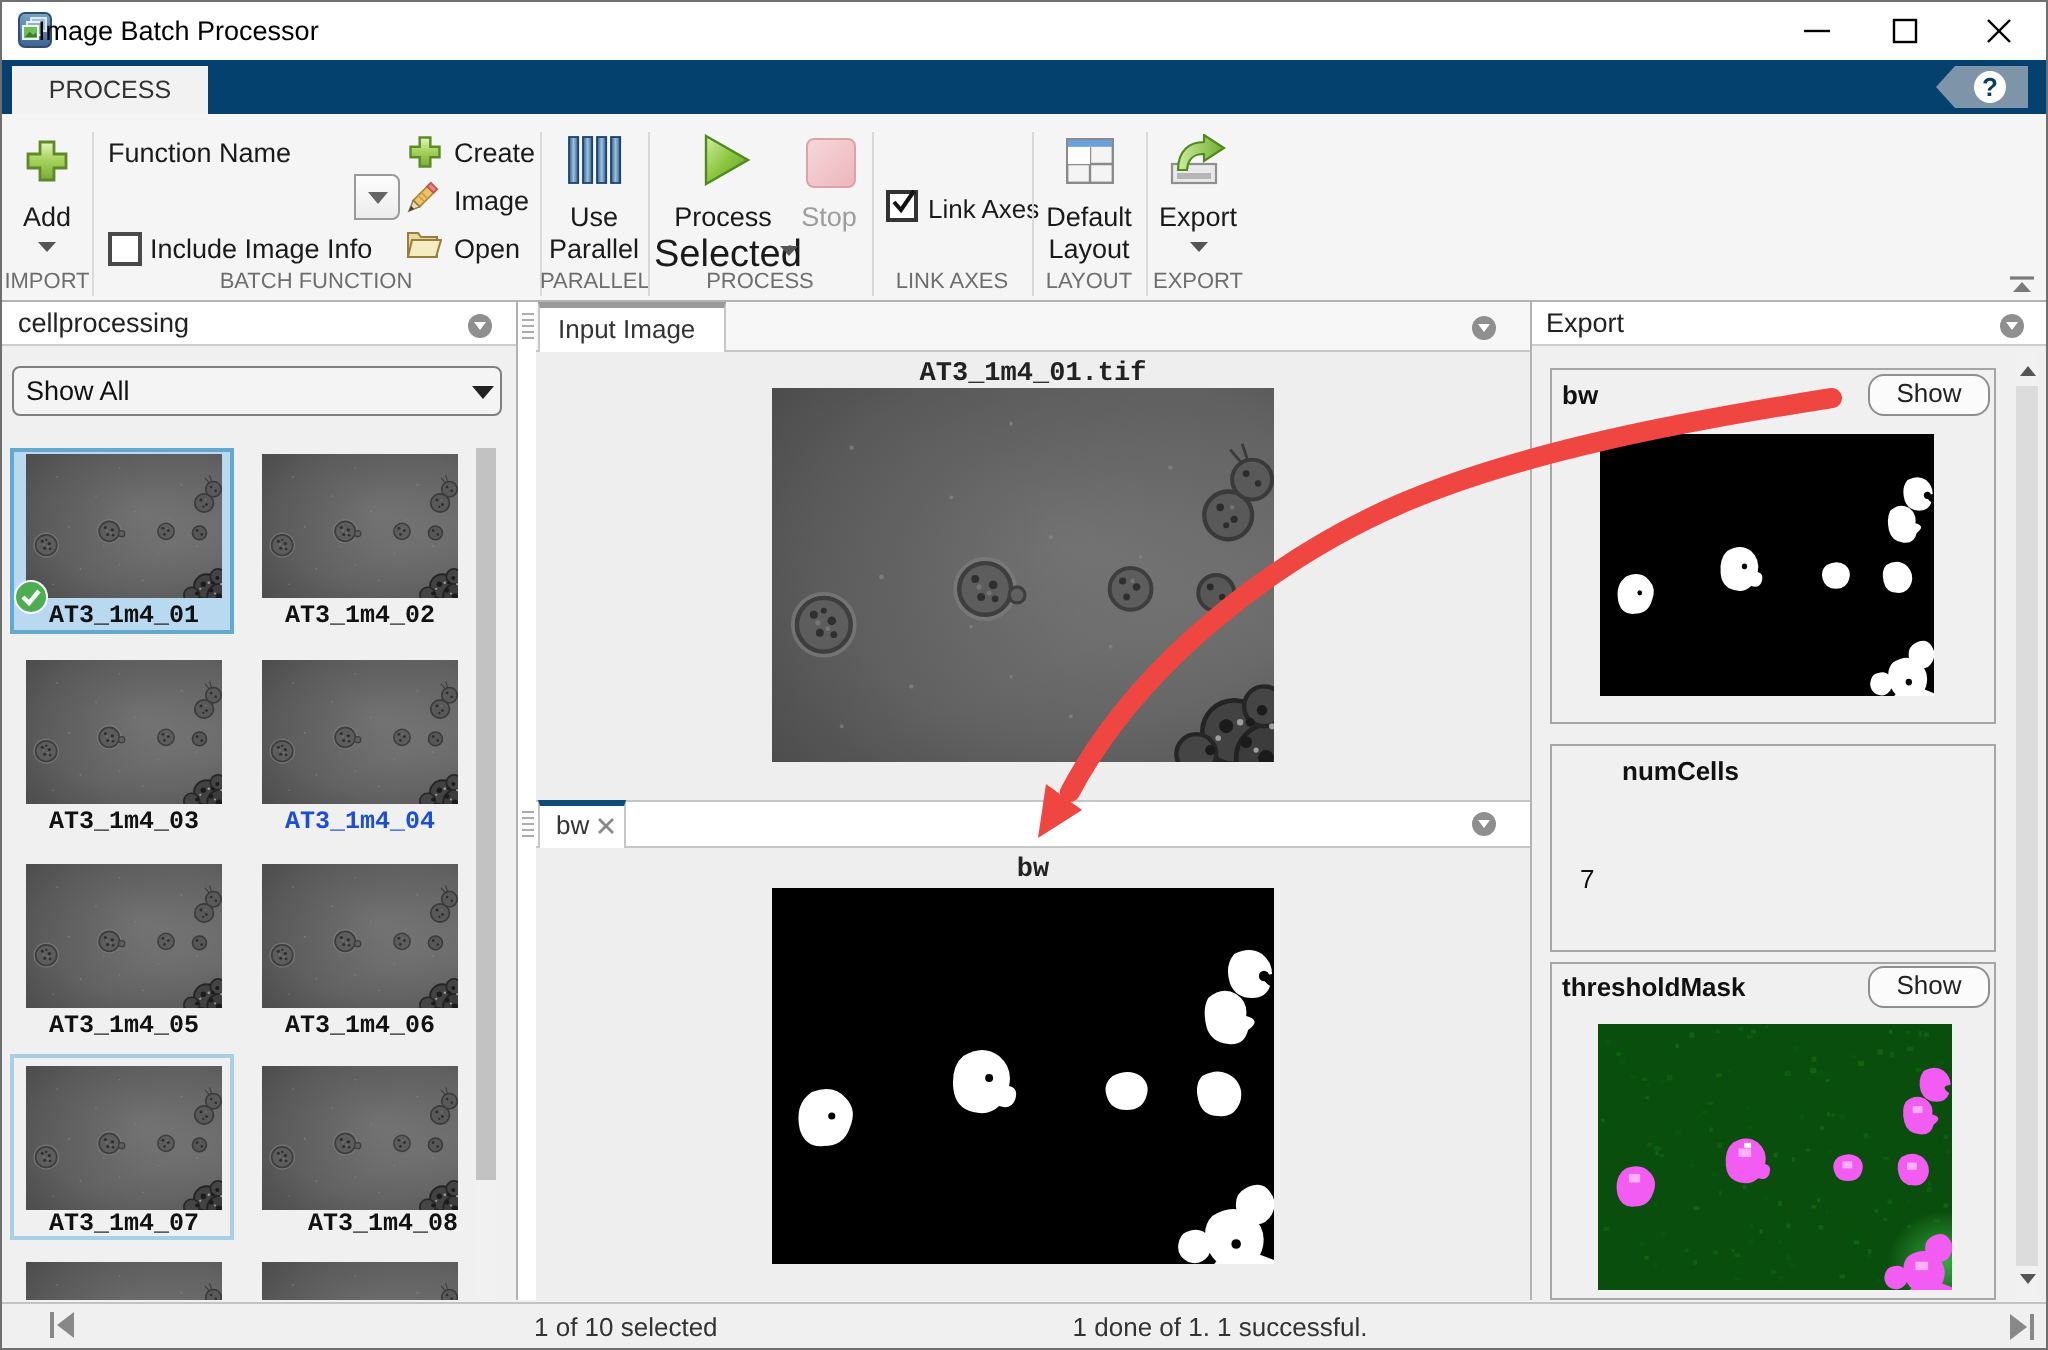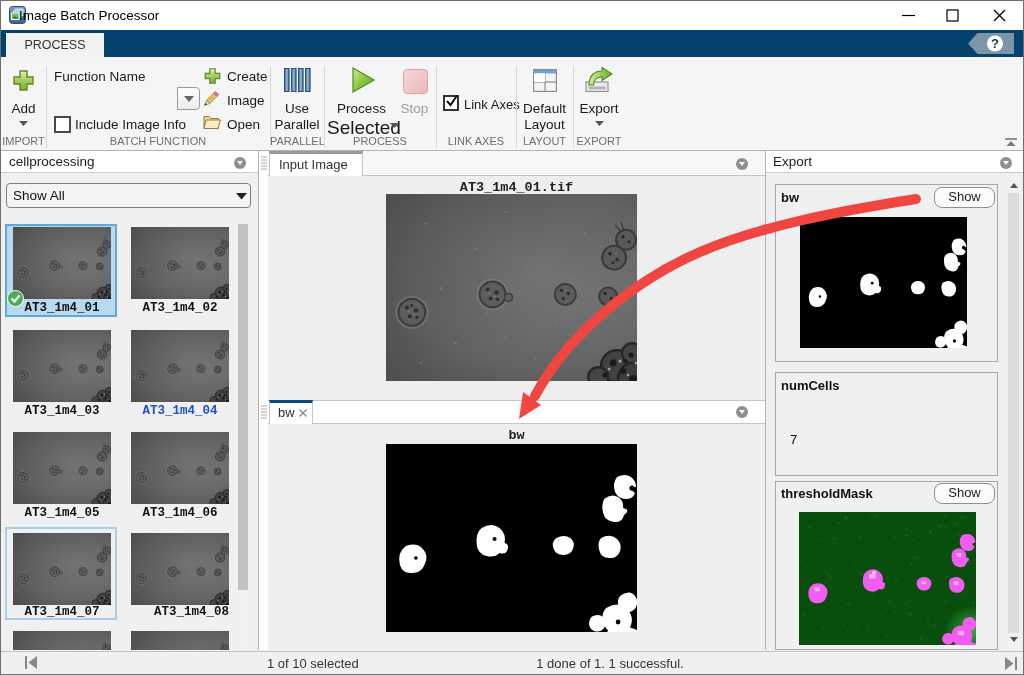--- a/index.html
+++ b/index.html
@@ -670,21 +670,21 @@
   </svg>
 
 <div class="card" style="left:775px;top:184px;width:221px;height:176px;"></div>
 <div class="abs" style="left:781px;top:190px;font-size:13px;font-weight:bold;color:#111;">bw</div>
 <div class="showbtn" style="left:934px;top:187px;">Show</div>
 <svg class="abs" style="left:800px;top:217px;" width="167" height="131" viewBox="0 0 252 188" preserveAspectRatio="none">
     <use href="#scene-bw"></use>
   </svg>
 
 <div class="card" style="left:775px;top:372px;width:221px;height:102px;"></div>
-<div class="abs" style="left:781px;top:378px;font-size:13px;font-weight:bold;color:#111;">numCells</div>
+<div class="abs" style="left:811px;top:378px;font-size:13px;font-weight:bold;color:#111;">numCells</div>
 <div class="abs" style="left:790px;top:432px;font-size:13px;color:#111;">7</div>
 
 <div class="card" style="left:775px;top:481px;width:221px;height:167px;"></div>
 <div class="abs" style="left:781px;top:486px;font-size:13px;font-weight:bold;color:#111;">thresholdMask</div>
 <div class="showbtn" style="left:934px;top:483px;">Show</div>
 <svg class="abs" style="left:799px;top:512px;" width="177" height="133" viewBox="0 0 252 188" preserveAspectRatio="none">
     <use href="#scene-mask"></use>
   </svg>
 
 <div class="abs" style="left:0;top:651px;width:1024px;height:24px;background:#f0f0f0;border-top:1px solid #c3c3c3;box-sizing:border-box;"></div>

